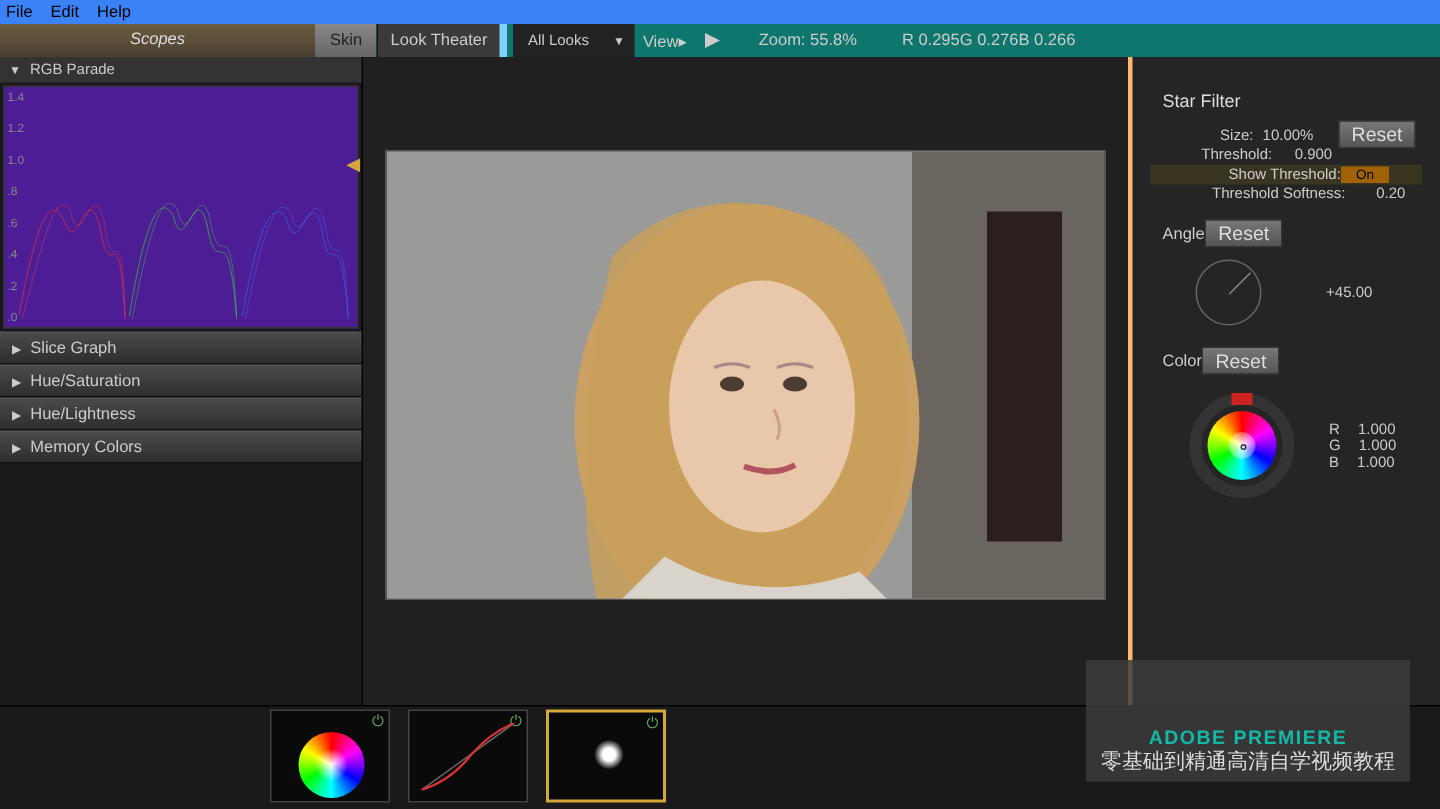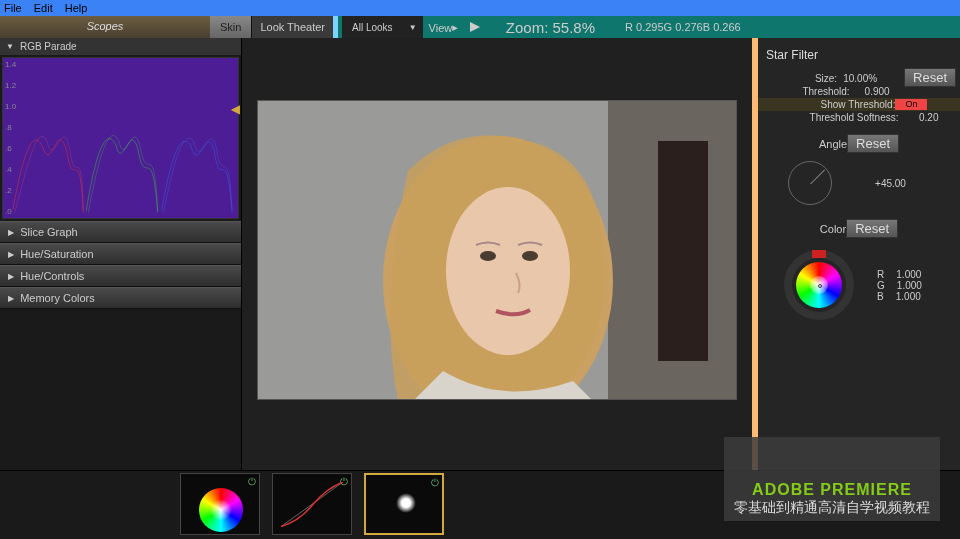--- a/index.html
+++ b/index.html
@@ -8,63 +8,63 @@
 .menubar span { cursor: pointer; }
 .toolbar { display: flex; height: 22px; background: #0f766e; align-items: stretch; }
 .panel-header { background: linear-gradient(#6b5d42, #4a4030); color: #ddd; text-align: center; font-size: 11px; padding: 4px; font-style: italic; }
 .scopes-header { width: 210px; }
 .skin-btn { background: linear-gradient(#888, #666); color: #222; padding: 4px 10px; font-size: 11px; border-right: 1px solid #111; display:flex; align-items:center; }
 .look-theater { padding: 4px 8px; font-size: 11px; border-right: 5px solid #7dd3fc; display:flex; align-items:center; background:#3a3a3a; }
 .all-looks { background: #222; padding: 3px 30px 3px 10px; font-size: 10px; position: relative; display:flex; align-items:center; margin-left:4px; }
 .all-looks::after { content: '▼'; position: absolute; right: 6px; font-size: 8px; }
 .view-btn { padding: 4px 6px; font-size: 11px; display:flex; align-items:flex-end; }
 .play-btn { padding: 4px 6px; display:flex; align-items:center; }
-.zoom-info { padding: 4px 20px; font-size: 15px; display:flex; align-items:center; }
+.zoom-info { padding: 4px 20px; font-size: 11px; display:flex; align-items:center; }
 .rgb-readout { padding: 4px 10px; font-size: 11px; display:flex; align-items:center; }
 .controls-header { width: 208px; margin-left: auto; margin-top: 40px; }
 .main { display: flex; height: 432px; }
 .left-panel { width: 242px; background: #1a1a1a; border-right: 1px solid #000; }
 .rgb-parade-hdr { background: #333; padding: 3px 6px; font-size: 10px; display: flex; align-items: center; gap: 6px; }
 .tri { font-size: 8px; }
 .scope-area { height: 162px; background: #4c1d95; position: relative; border: 1px solid #333; margin: 2px; }
 .scope-labels { position: absolute; left: 2px; top: 0; font-size: 8px; color: #888; display: flex; flex-direction: column; justify-content: space-between; height: 100%; padding: 2px 0; }
 .scope-marker { position: absolute; right: -2px; top: 44px; color: #d4a83c; font-size: 12px; }
 .waveform { position: absolute; inset: 0; }
 .accordion { background: linear-gradient(#4a4a4a, #2e2e2e); padding: 4px 8px; font-size: 11px; border-top: 1px solid #555; border-bottom: 1px solid #111; display: flex; align-items: center; gap: 6px; cursor:pointer; }
 .center-panel { flex: 1; background: #202020; display: flex; align-items: flex-start; justify-content: center; padding-top: 62px; }
 .preview { width: 480px; height: 300px; background: #888; border: 1px solid #555; position: relative; overflow: hidden; }
-.right-panel { width: 208px; background: #252525; border-left: 6px solid #fdba74; padding: 0; }
+.right-panel { width: 208px; background: #252525; border-left: 3px solid #fdba74; padding: 12px; }
 .filter-title { padding: 10px 8px 6px; font-size: 12px; color: #ddd; }
 .reset-btn { background: linear-gradient(#777,#555); color: #ddd; font-size: 13px; padding: 1px 8px; border: 1px solid #333; float: right; margin-right: 4px; cursor:pointer; }
 .param-row { display: flex; justify-content: center; padding: 1px 10px 1px 40px; font-size: 10px; }
 .param-row.hl { background: #3a3520; }
 .param-val { min-width: 40px; text-align: right; }
-.on-badge { background: #ef4444; color: #000; padding: 0 10px; font-size: 9px; }
-.section-hdr { display: flex; justify-content: center; align-items: center; padding: 4px 4px 4px 8px; font-size: 11px; margin-top: 6px; }
+.on-badge { background: #a16207; color: #000; padding: 0 10px; font-size: 9px; }
+.section-hdr { display: flex; justify-content: flex-start; align-items: center; padding: 4px 4px 4px 8px; font-size: 11px; margin-top: 6px; }
 .angle-dial { width: 44px; height: 44px; border: 1px solid #666; border-radius: 50%; margin: 4px 0 4px 30px; position: relative; display:inline-block; vertical-align:middle; }
 .angle-dial::after { content: ''; position: absolute; width: 1px; height: 20px; background: #888; left: 50%; top: 2px; transform-origin: bottom; transform: rotate(45deg); }
 .angle-val { display:inline-block; margin-left: 40px; font-size: 10px; vertical-align:middle; }
 .color-wheel-ctl { width: 70px; height: 70px; margin: 8px 0 8px 26px; display:inline-block; vertical-align:middle; position:relative; }
 .color-ring { position:absolute; inset:0; border-radius:50%; border: 8px solid #333; }
 .color-ring::before { content:''; position:absolute; top:-8px; left:20px; width:14px; height:8px; background:#c22; }
 .color-inner { position:absolute; inset:12px; border-radius:50%; background: conic-gradient(red, magenta, blue, cyan, lime, yellow, red); }
 .color-inner::after { content:''; position:absolute; inset:30%; border-radius:50%; background: radial-gradient(#fff, transparent); }
 .color-dot { position:absolute; left:48%; top:48%; width:4px; height:4px; border:1px solid #333; border-radius:50%; }
 .rgb-vals { display:inline-block; vertical-align:middle; margin-left:20px; font-size:10px; }
 .rgb-vals div { display:flex; gap:12px; }
 .bottom-strip { height: 69px; background: #1a1a1a; border-top: 1px solid #000; display: flex; align-items: flex-start; padding: 2px 0 0 180px; gap: 12px; }
 .thumb { width: 80px; height: 62px; background: #0a0a0a; border: 1px solid #444; position: relative; }
 .thumb.active { border: 2px solid #d4a83c; }
 .thumb-power { position: absolute; top: 2px; right: 3px; color: #6a6; font-size: 10px; }
 .thumb-wheel { position:absolute; left:18px; top:14px; width:44px; height:44px; border-radius:50%; background: conic-gradient(red, magenta, blue, cyan, lime, yellow, red); }
 .thumb-wheel::after { content:''; position:absolute; inset:25%; border-radius:50%; background:radial-gradient(#fff,transparent 70%); }
 .thumb-curve { position:absolute; inset:8px; }
 .thumb-star { position:absolute; left:30px; top:18px; width:20px; height:20px; border-radius:50%; background: radial-gradient(#fff, #fff 30%, transparent 70%); }
 .watermark { position: absolute; right: 20px; bottom: 18px; background: rgba(60,60,60,0.85); padding: 4px 10px; text-align:center; }
-.watermark .t1 { font-size: 16px; font-weight: bold; letter-spacing: 1px; color:#84cc16;margin-top:40px; }
+.watermark .t1 { font-size: 13px; font-weight: bold; letter-spacing: 1px; color:#14b8a6;margin-top:40px; }
 .watermark .t2 { font-size: 14px; color:#ddd; }
 </style>
 </head>
 <body>
 
 <div class="menubar">
   <span>File</span>
   <span>Edit</span>
   <span>Help</span>
 </div>
@@ -123,21 +123,21 @@
     <div class="accordion">
         <span class="tri">▶</span>
         <span>Slice Graph</span>
       </div>
     <div class="accordion">
         <span class="tri">▶</span>
         <span>Hue/Saturation</span>
       </div>
     <div class="accordion">
         <span class="tri">▶</span>
-        <span>Hue/Controls</span>
+        <span>Hue/Lightness</span>
       </div>
     <div class="accordion">
         <span class="tri">▶</span>
         <span>Memory Colors</span>
       </div>
   </div>
 
   <div class="center-panel">
     <div class="preview">
       <svg width="480" height="300" viewBox="0 0 480 300">

